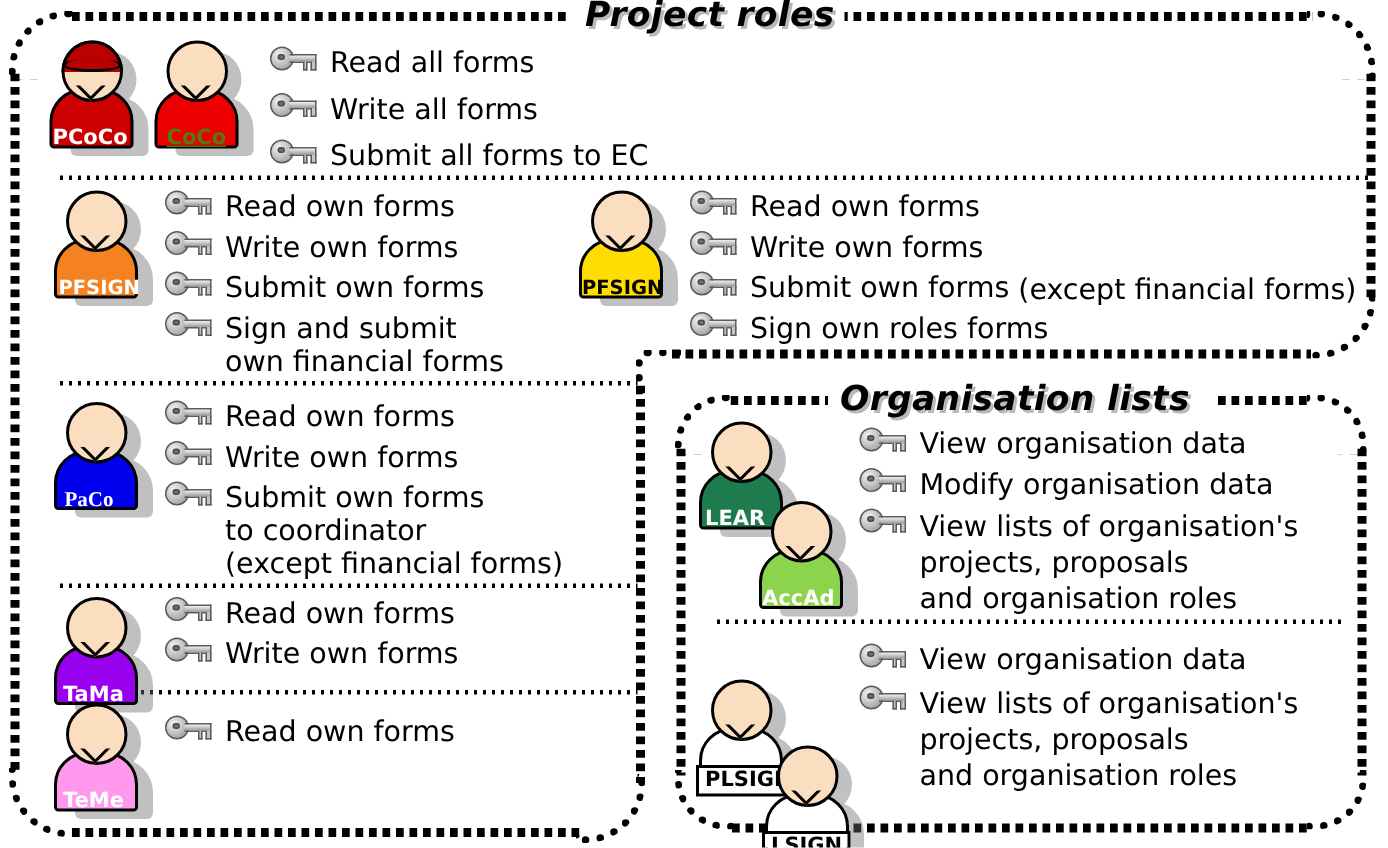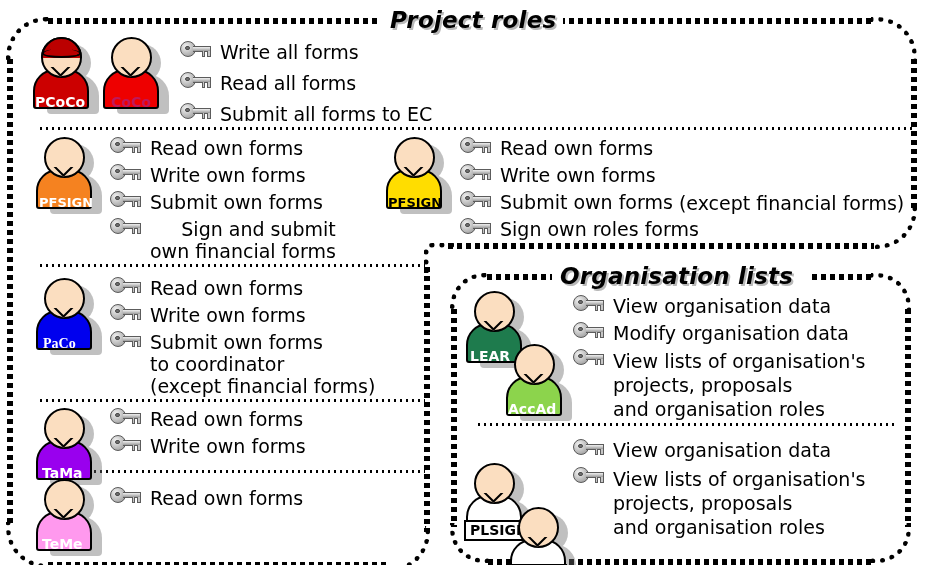--- a/index.html
+++ b/index.html
@@ -1,21 +1,21 @@
 <!DOCTYPE html>
 <html><head>
 <meta charset="utf-8">
 <style>
   html,body{margin:0;padding:0;background:#fff;}
   body{
     width:925px;height:565px;position:relative;overflow:hidden;
     font-family:"DejaVu Sans","Liberation Sans",sans-serif;
     color:#000;
   }
-  .canvas{position:absolute;left:0;top:11px;width:925px;height:485px;}
+  .canvas{position:absolute;left:0;top:1px;width:925px;height:485px;}
 
   .dot-h{
     position:absolute;height:5px;
     background-image:radial-gradient(circle, #000 45%, rgba(0,0,0,0) 47%);
     background-size:9px 5px;background-repeat:repeat-x;background-position:0 0;
   }
   .dot-h.thick{
     height:6px;
     background-image:linear-gradient(to right,#000 0 5px,rgba(0,0,0,0) 5px 9px);
     background-size:9px 6px;
@@ -209,46 +209,46 @@
       <div class="av-label" style="color:#ffffff;left:-2px;">PCoCo</div>
     </div>
     <div class="avatar" style="left:103px;top:26px;z-index:2;">
       <div class="av-shadow">
           <div class="sh-head"></div>
           <div class="sh-body"></div>
         </div>
       <div class="av-body" style="background:#ee0000;"></div>
       <div class="av-head"></div>
       <div class="av-neck"></div>
-      <div class="av-label" style="color:#be185d;left:4px;">CoCo</div>
+      <div class="av-label" style="color:#4d7c0f;left:4px;text-decoration:underline;">CoCo</div>
     </div>
 
     <div class="perm" style="left:180px;top:30px;">
       <div class="perm-row" style="height:31px;">
         <div class="perm-key-wrap">
             <div class="key">
               <div class="bow"></div>
               <div class="shaft"></div>
               <div class="tooth1"></div>
               <div class="tooth2"></div>
             </div>
           </div>
+        <div class="perm-text">Read all forms</div>
+      </div>
+      <div class="perm-row" style="height:31px;">
+        <div class="perm-key-wrap">
+            <div class="key">
+              <div class="bow"></div>
+              <div class="shaft"></div>
+              <div class="tooth1"></div>
+              <div class="tooth2"></div>
+            </div>
+          </div>
         <div class="perm-text">Write all forms</div>
       </div>
-      <div class="perm-row" style="height:31px;">
-        <div class="perm-key-wrap">
-            <div class="key">
-              <div class="bow"></div>
-              <div class="shaft"></div>
-              <div class="tooth1"></div>
-              <div class="tooth2"></div>
-            </div>
-          </div>
-        <div class="perm-text">Read all forms</div>
-      </div>
       <div class="perm-row" style="height:31px;text-align:right;">
         <div class="perm-key-wrap">
             <div class="key">
               <div class="bow"></div>
               <div class="shaft"></div>
               <div class="tooth1"></div>
               <div class="tooth2"></div>
             </div>
           </div>
         <div class="perm-text">Submit all forms to EC</div>
@@ -295,21 +295,21 @@
         <div class="perm-key-wrap">
             <div class="key">
               <div class="bow"></div>
               <div class="shaft"></div>
               <div class="tooth1"></div>
               <div class="tooth2"></div>
             </div>
           </div>
         <div class="perm-text">Submit own forms</div>
       </div>
-      <div class="perm-row" style="height:50px;text-align:right;">
+      <div class="perm-row" style="height:50px;">
         <div class="perm-key-wrap">
             <div class="key">
               <div class="bow"></div>
               <div class="shaft"></div>
               <div class="tooth1"></div>
               <div class="tooth2"></div>
             </div>
           </div>
         <div class="perm-text">Sign and submit
 own financial forms</div>

